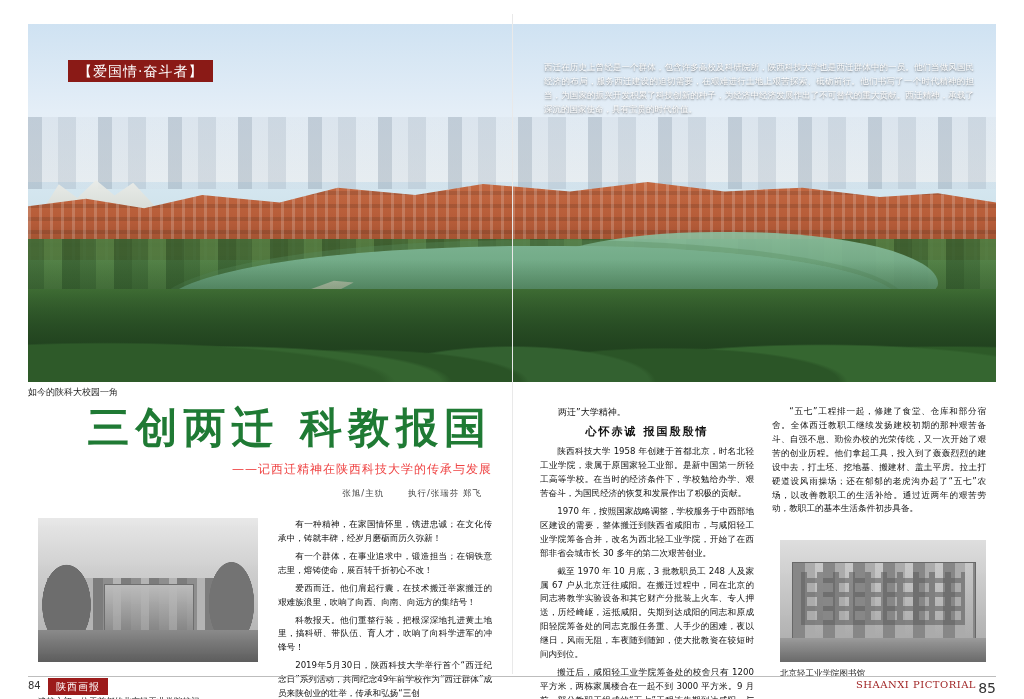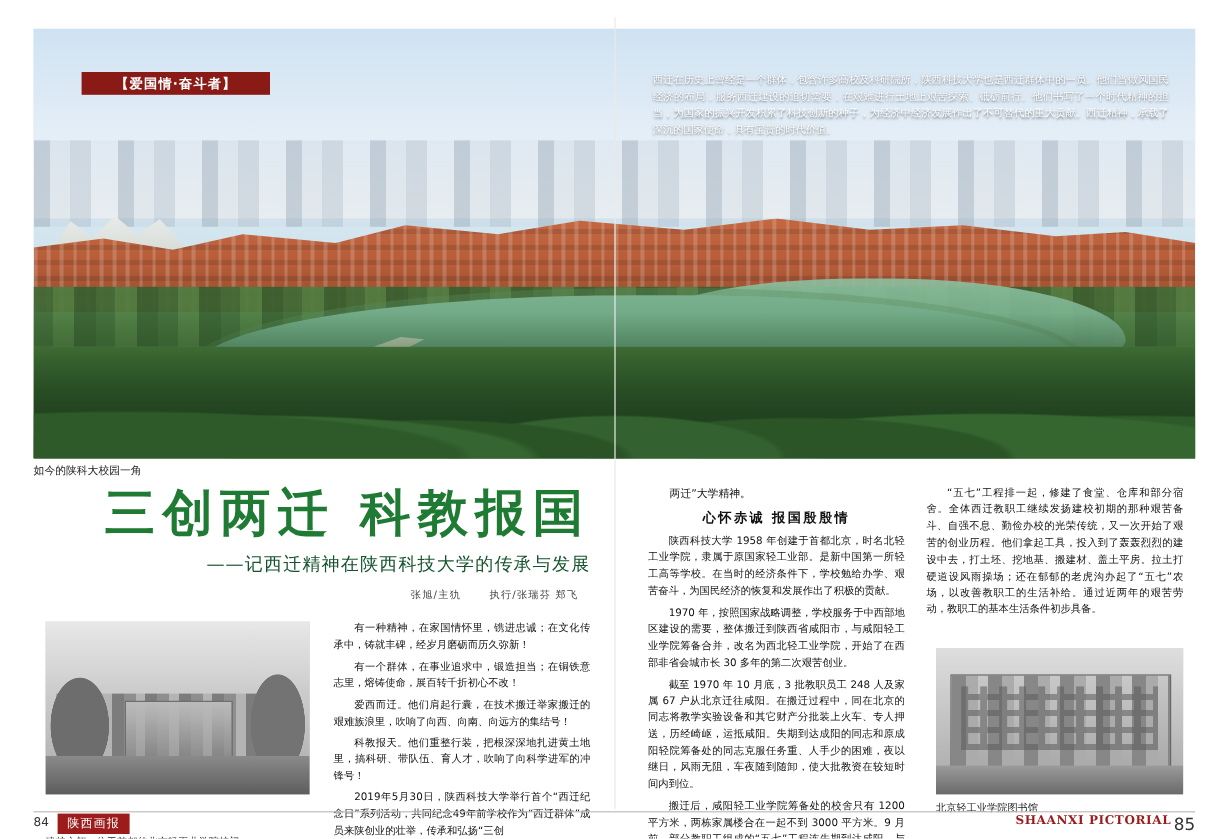--- a/index.html
+++ b/index.html
@@ -82,43 +82,42 @@
   .tent{
     position:absolute;left:1.5%;top:40%;width:12%;height:12%;
     background:linear-gradient(180deg,#f2f3f1,#d8dcd6);
     clip-path:polygon(0 100%,14% 40%,30% 72%,46% 30%,62% 66%,78% 36%,100% 100%);
     opacity:.95;
   }
 
   .badge{
     position:absolute;left:40px;top:36px;
     background:#8a1a16;color:#fff;
-    font-size:11px;letter-spacing:1px;
-    padding:4px 28px;line-height:1;
+    font-size:14px;letter-spacing:1px;
+    padding:4px 10px;line-height:1;
     font-family:"DejaVu Sans","Liberation Sans",sans-serif;
-    font-weight:bold;
   }
   .hero-note{
     position:absolute;right:22px;top:36px;width:430px;
     color:#fff;font-size:8.5px;line-height:1.65;text-align:justify;
     text-shadow:0 1px 2px rgba(0,0,0,.55);
   }
   .hero-caption{
     position:absolute;left:28px;top:386px;font-size:9px;color:#222;
   }
 
   
   .title-wrap{position:absolute;left:72px;top:405px;width:420px;text-align:right;}
   .main-title{
     font-size:42px;font-weight:bold;letter-spacing:6px;
     color:#1f7a34;line-height:1.1;
     font-family:"DejaVu Serif","Liberation Serif",serif;
   }
   .sub-title{
-    margin-top:10px;font-size:15px;color:#14532d;letter-spacing:1px;
+    margin-top:10px;font-size:12px;color:#ef4444;letter-spacing:1px;
     font-family:"DejaVu Serif","Liberation Serif",serif;
   }
   .byline{
     margin-top:10px;font-size:8.5px;color:#444;letter-spacing:1px;
   }
   .byline span{margin:0 10px;}
 
   
   .photo-left{
     position:absolute;left:38px;top:518px;width:220px;height:144px;
@@ -175,21 +174,21 @@
   
   .footer-rule{position:absolute;left:28px;top:676px;width:968px;height:1px;background:#bdbdbd;}
   .pg-left{position:absolute;left:28px;top:680px;font-size:10px;color:#333;}
   .pg-right{position:absolute;right:28px;top:680px;font-size:14px;color:#333;}
   .logo-left{
     position:absolute;left:48px;top:678px;background:#9c1b1b;color:#fff;
     font-size:10px;padding:3px 8px;line-height:1.1;letter-spacing:1px;
   }
   .logo-right{
     position:absolute;right:48px;top:679px;color:#9c1b1b;font-size:10px;
-    font-weight:bold;letter-spacing:.5px;
+    font-weight:normal;letter-spacing:.5px;
     font-family:"DejaVu Serif","Liberation Serif",serif;
   }
   .gutter{position:absolute;left:512px;top:14px;width:1px;height:660px;background:#e9e9e9;}
 </style>
 </head>
 <body>
 
 <div class="page">
 
   <div class="hero">

